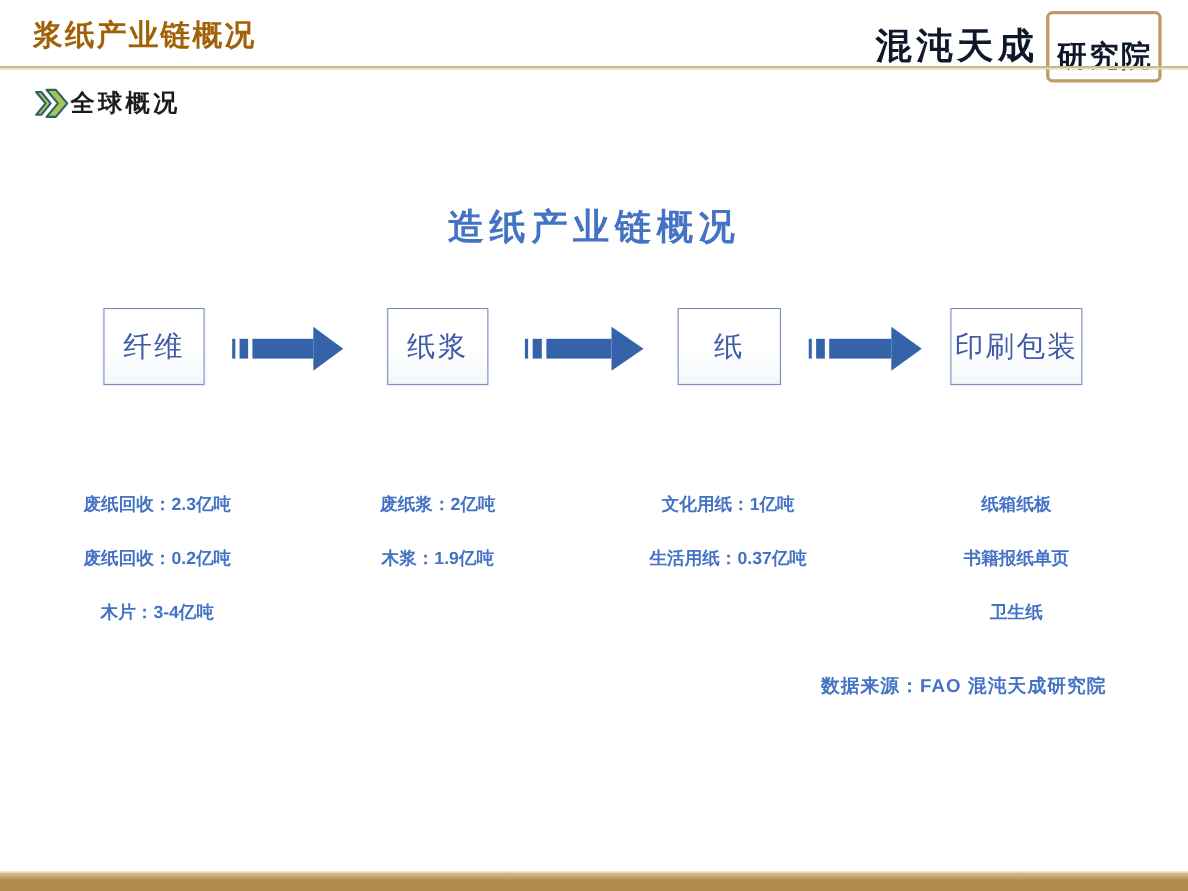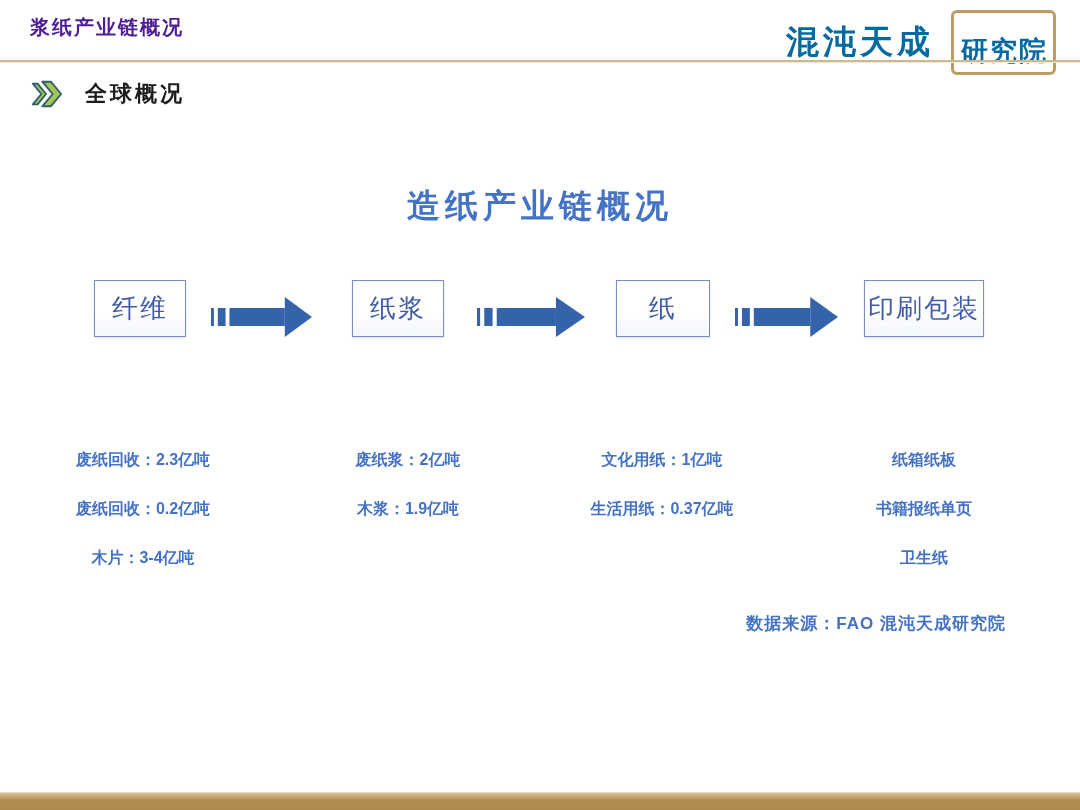--- a/index.html
+++ b/index.html
@@ -5,52 +5,52 @@
   html,body { margin:0; padding:0; background:#ffffff; }
   .slide {
     position:relative; width:1080px; height:810px; background:#ffffff;
     overflow:hidden; font-family:"Liberation Sans", sans-serif;
   }
 
   
   .page-title {
     position:absolute; left:30px; top:14px; margin:0;
     font-family:"Liberation Serif", serif;
-    font-size:20px; font-weight:bold; color:#4c1d95; letter-spacing:2px;
+    font-size:27px; font-weight:bold; color:#a16207; letter-spacing:2px;
   }
   .logo {
     position:absolute; right:24px; top:10px;
-    display:flex; align-items:center; gap:17px;
-    color:#0369a1; font-family:"Liberation Serif", serif;
+    display:flex; align-items:center; gap:7px;
+    color:#0f172a; font-family:"Liberation Serif", serif;
   }
   .logo-brand { font-size:33px; font-weight:bold; letter-spacing:4px; }
   .logo-suffix {
     font-size:27px; font-weight:bold; letter-spacing:2px;
     border:3px solid #BD9A66; border-radius:6px; padding:20px 5px 3px 7px;
   }
   .divider {
     position:absolute; left:0; top:60px; width:1080px; height:2px;
     background:#CDB990; border-bottom:1px solid #EFE8D5;
   }
 
   
-  .section-heading { position:absolute; left:30px; top:79px; display:flex; align-items:center; gap:21px; }
+  .section-heading { position:absolute; left:30px; top:79px; display:flex; align-items:center; }
   .chevron-icon { width:34px; height:30px; display:block; }
   .section-title {
     font-family:"Liberation Serif", serif; font-size:22px; color:#1c1c1c;
     font-weight:600; letter-spacing:3px;
   }
 
   
   .diagram-title {
     position:absolute; left:0; top:184px; width:1080px; margin:0;
     text-align:center; font-size:33px; font-weight:bold; color:#4472C4; letter-spacing:5px;
   }
   .stage-box {
-    position:absolute; top:280px; height:57px; box-sizing:border-box;
+    position:absolute; top:280px; height:70px; box-sizing:border-box;
     background:linear-gradient(180deg, #ffffff 55%, #f3f6fb 100%);
     border:1.6px solid #7B8CBF;
     box-shadow:0 1px 2px rgba(120,140,190,0.30);
     display:flex; align-items:center; justify-content:center;
     font-size:26px; color:#3F5BA9; letter-spacing:2px;
   }
   .box-1 { left:94px;  width:92px; }
   .box-2 { left:352px; width:92px; }
   .box-3 { left:616px; width:94px; }
   .box-4 { left:864px; width:120px; }
@@ -59,21 +59,21 @@
   .arrow-1 { left:211px; width:101px; }
   .arrow-2 { left:477px; width:108px; }
   .arrow-3 { left:735px; width:103px; }
 
   .stats-col {
     position:absolute; top:449px; width:250px; text-align:center;
     color:#4472C4; font-size:16px; font-weight:700;
   }
   .stats-col p { margin:0 0 27px 0; height:22px; line-height:22px; white-space:nowrap; }
   .col-1 { left:18px; }
-  .col-2 { left:283px; }
+  .col-2 { left:273px; }
   .col-3 { left:537px; }
   .col-4 { left:799px; }
 
   .source {
     position:absolute; top:612px; right:74px;
     font-size:17px; font-weight:600; color:#4472C4; letter-spacing:1px;
   }
 
   .bottom-bar {
     position:absolute; left:0; bottom:0; width:1080px; height:17px;

